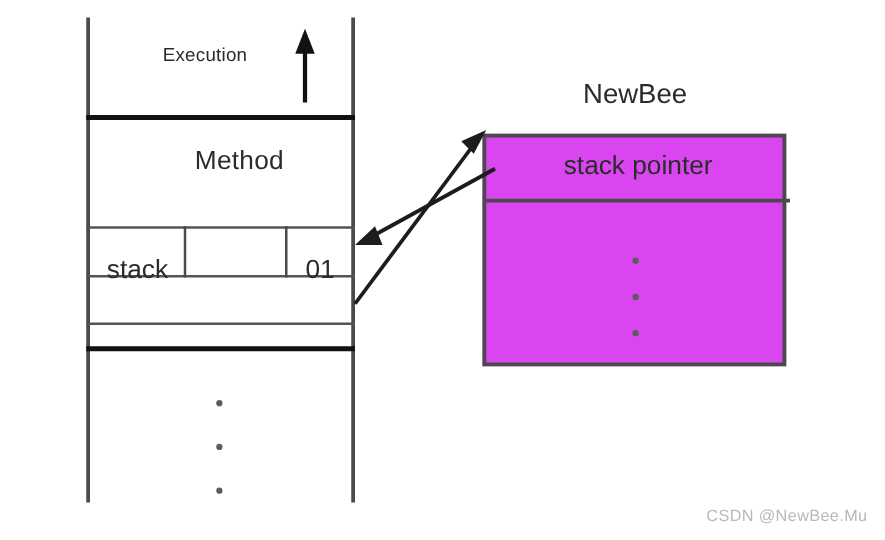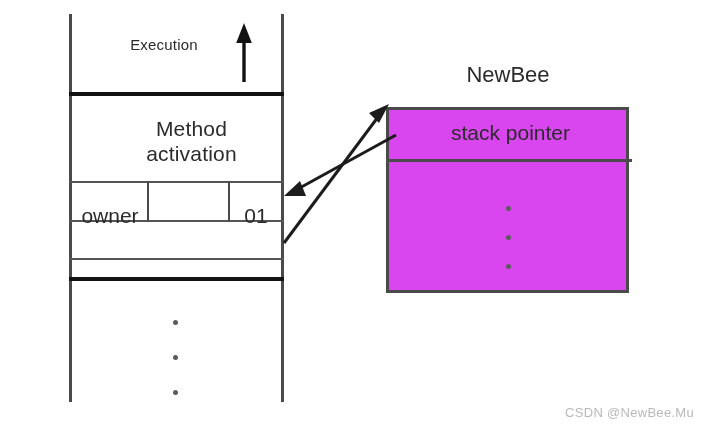--- a/index.html
+++ b/index.html
@@ -209,24 +209,23 @@
       <line x1="12" y1="60" x2="12" y2="16" stroke="#121212" stroke-width="3.4"></line>
       <polygon points="12,1 4.2,21 19.8,21" fill="#121212"></polygon>
     </svg>
 
     <div class="cell-text" id="label-exec-stack">
       <div>Execution</div>
     </div>
 
     <div class="cell-text" id="label-method-activation">
       <div>Method</div>
-      <div>activation</div>
     </div>
 
-    <div class="row-cell" id="cell-hash">owner</div>
+    <div class="row-cell" id="cell-hash">stack</div>
     <div class="row-cell" id="cell-01">01</div>
 
     <div class="abs" style="left:0;top:246px;width:215px;height:17px;"></div>
 
     <div class="dot" style="left:104px; top:306px;"></div>
     <div class="dot" style="left:104px; top:341px;"></div>
     <div class="dot" style="left:104px; top:376px;"></div>
   </div>
 
   <div id="object-figure">

